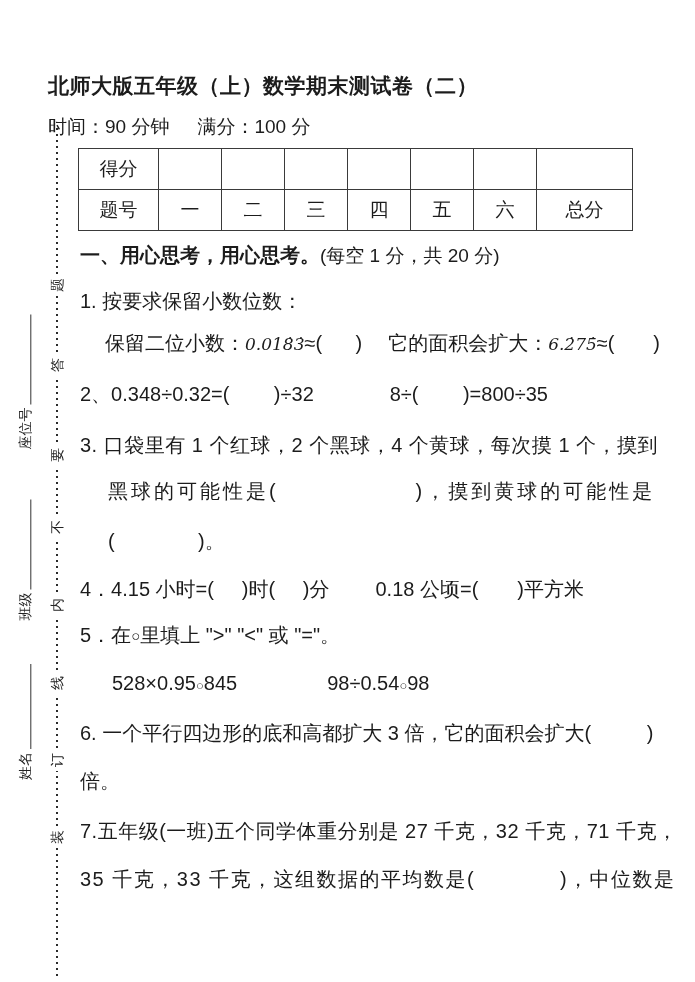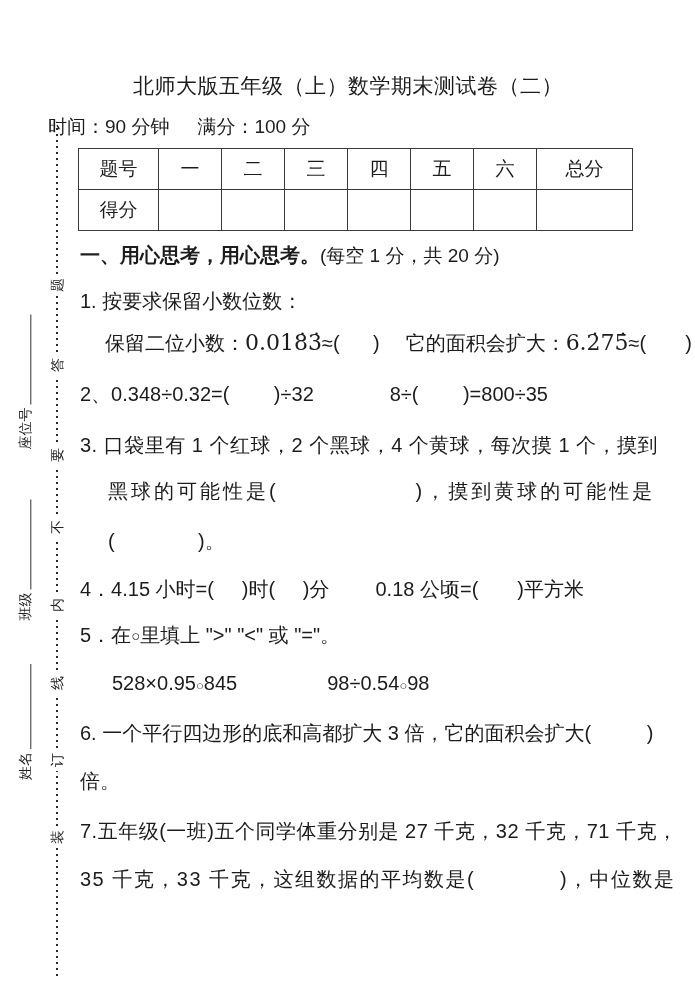--- a/index.html
+++ b/index.html
@@ -17,34 +17,34 @@
     position:absolute;left:57px;font-size:14px;color:#222;background:#fff;
     padding:0 4px;transform:translate(-50%,-50%) rotate(-90deg);line-height:1;
   }
   .side-label{
     position:absolute;left:26px;display:flex;align-items:flex-end;gap:3px;
     font-size:14px;color:#222;transform:translate(-50%,-50%) rotate(-90deg);
     white-space:nowrap;line-height:1.1;
   }
   .blank-rule{display:inline-block;height:2px;border-bottom:1.5px solid #333;margin-bottom:2px;}
   
-  .paper-title{left:48px;top:72px;width:600px;text-align:center;font-size:21px;font-weight:normal;letter-spacing:0.5px;}
+  .paper-title{left:48px;top:72px;width:600px;text-align:left;font-size:21px;font-weight:bold;letter-spacing:0.5px;}
   .paper-meta{left:48px;top:114px;width:600px;text-align:left;font-size:19px;}
   .paper-meta .gap{display:inline-block;width:28px;}
   
   table.score{
     position:absolute;left:78px;top:148px;border-collapse:collapse;table-layout:fixed;
     font-size:19px;color:#1c1c1c;
   }
   table.score td{border:1.5px solid #3a3a3a;height:40px;text-align:center;padding:0;}
   
   .line{position:absolute;font-size:20px;line-height:26px;white-space:nowrap;}
   .sec-bold{font-weight:bold;font-size:20px;}
   .sec-note{font-size:19px;}
-  .serif-num{font-family:"DejaVu Serif","Liberation Serif",serif;font-size:22px;}
+  .serif-num{font-family:"DejaVu Serif","Liberation Serif",serif;font-size:17px;font-style:italic;}
   .ls3{letter-spacing:3px;}
   .ls15{letter-spacing:1.5px;}
   .ls05{letter-spacing:0.5px;}
   .circle-mid{font-size:15px;vertical-align:1px;}
   .circle-small{font-size:13px;vertical-align:0px;}
   .gap76{display:inline-block;width:76px;}
   .gap46{display:inline-block;width:46px;}
   .gap90{display:inline-block;width:90px;}
   .gap26{display:inline-block;width:26px;}
 </style>
@@ -87,38 +87,38 @@
       <col style="width:63px">
       <col style="width:63px">
       <col style="width:63px">
     <col style="width:63px">
       <col style="width:63px">
       <col style="width:63px">
       <col style="width:96px">
   </colgroup>
   <tbody>
       <tr>
+    <td>得分</td>
+    <td></td>
+    <td></td>
+    <td></td>
+    <td></td>
+    <td></td>
+    <td></td>
+    <td></td>
+  </tr>
+  <tr>
     <td>题号</td>
     <td>一</td>
     <td>二</td>
     <td>三</td>
     <td>四</td>
     <td>五</td>
     <td>六</td>
     <td>总分</td>
-  </tr>
-  <tr>
-    <td>得分</td>
-    <td></td>
-    <td></td>
-    <td></td>
-    <td></td>
-    <td></td>
-    <td></td>
-    <td></td>
   </tr>
 </tbody>
   </table>
 
 <div class="line" style="left:80px;top:242px">
   <span class="sec-bold">一、用心思考，用心思考。</span><span class="sec-note">(每空 1 分，共 20 分)</span>
 </div>
 
 <div class="line" style="left:80px;top:288px">1. 按要求保留小数位数：</div>
 

